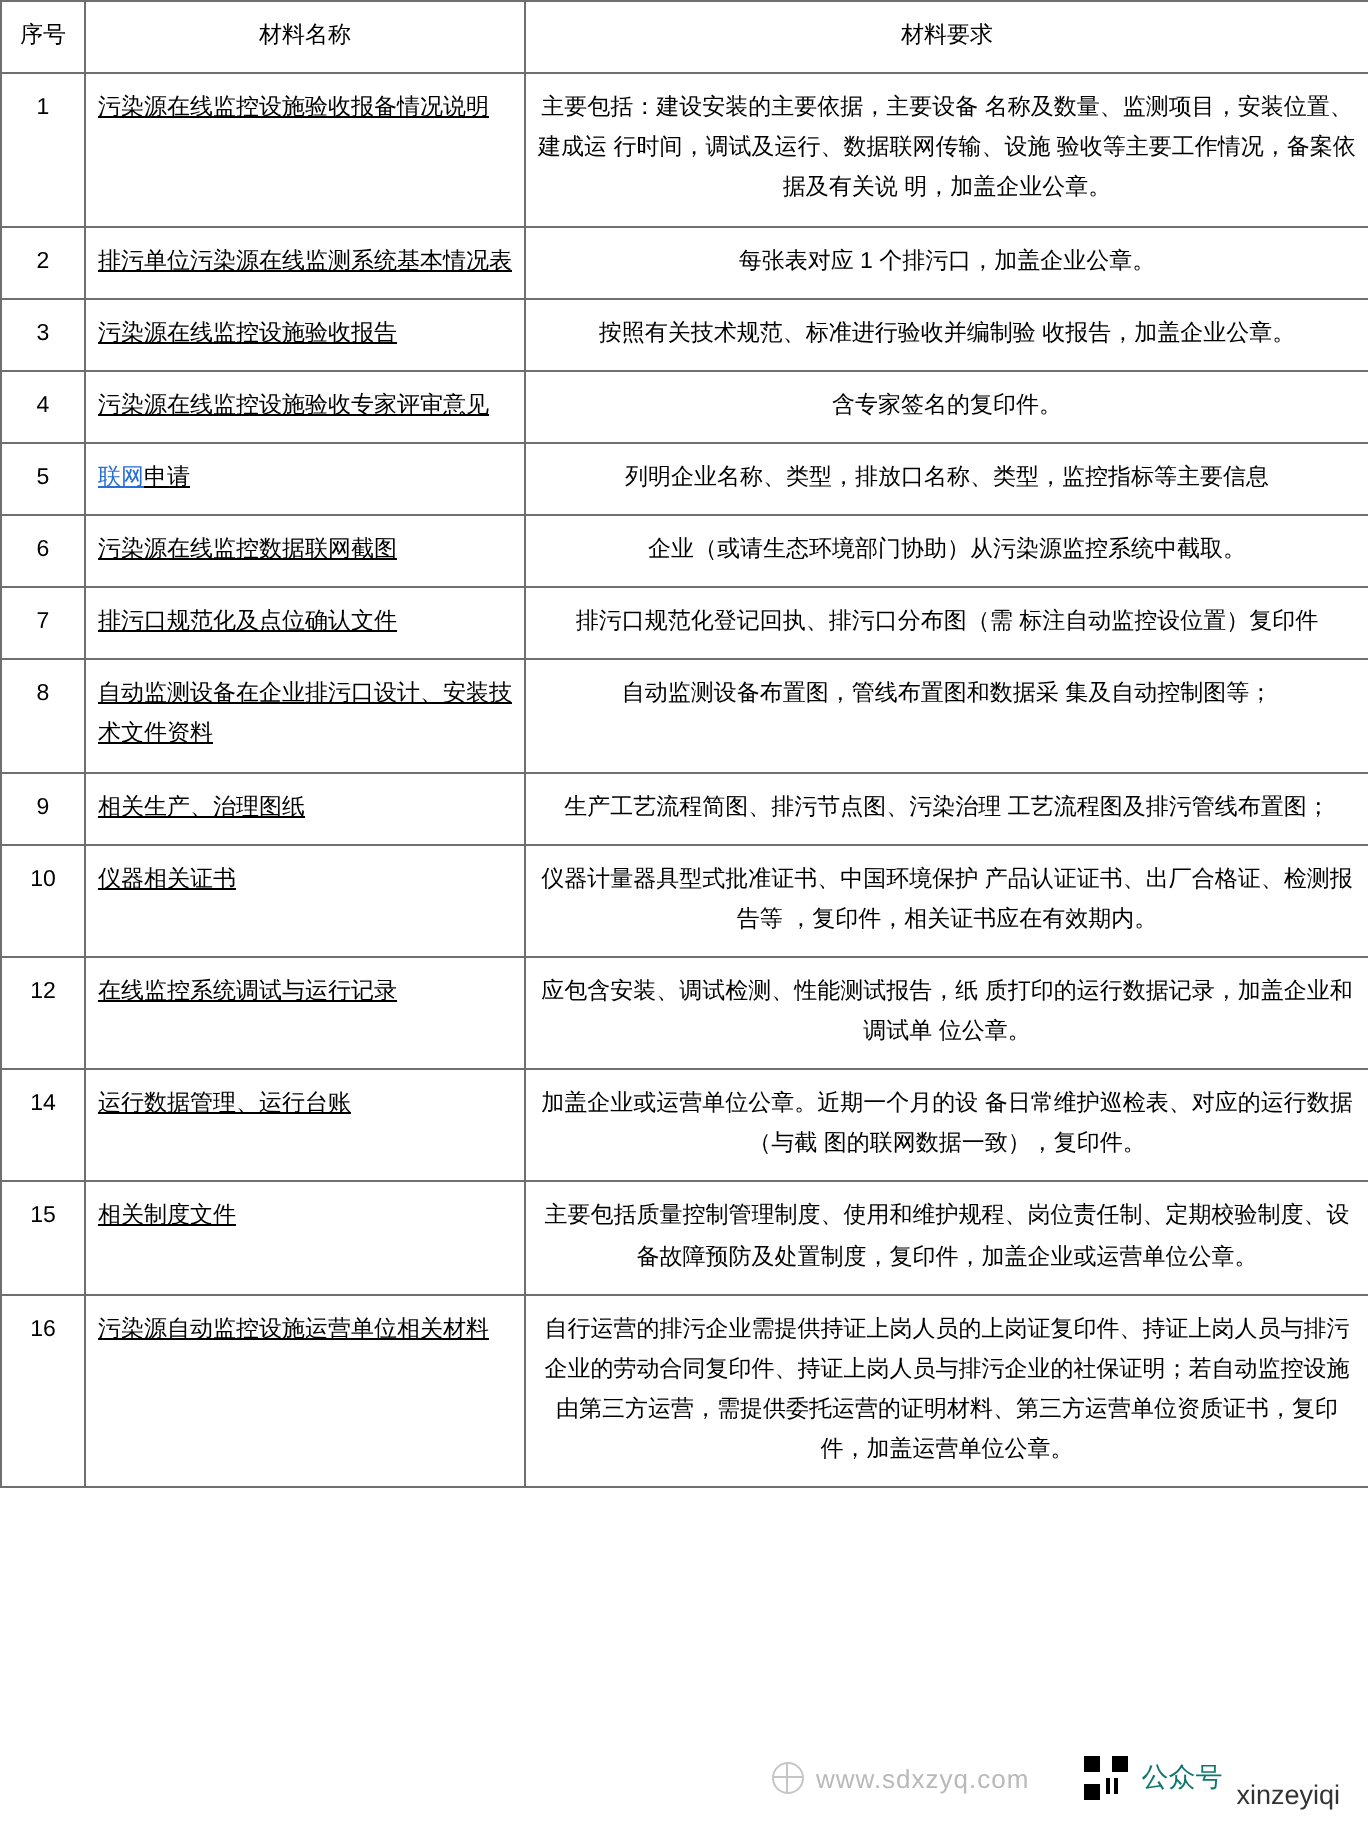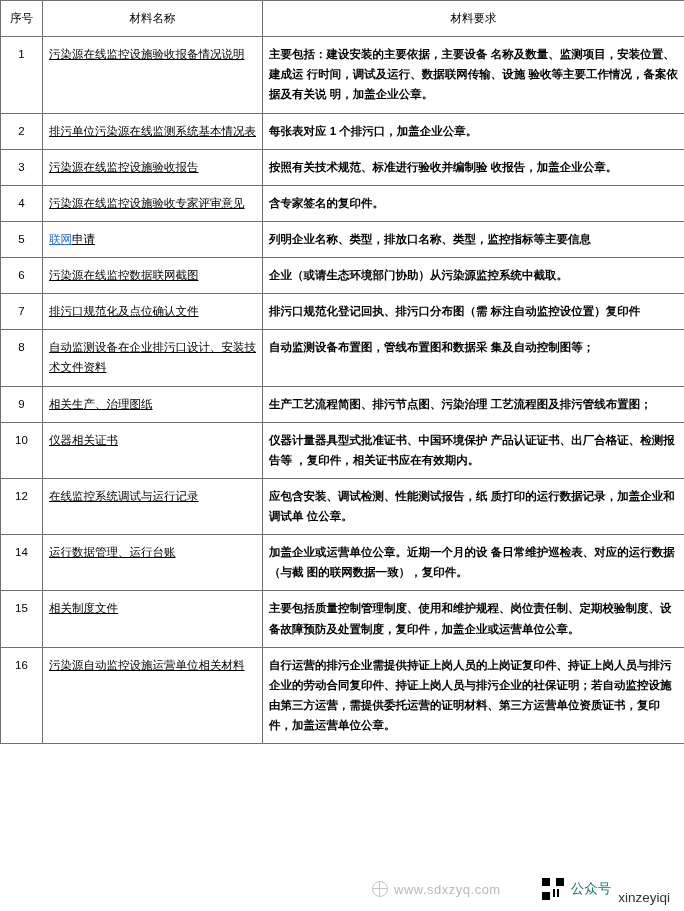--- a/index.html
+++ b/index.html
@@ -46,39 +46,38 @@
   }
   td.col-no {
     text-align: center;
     padding-top: 8px;
   }
   td.col-name {
     text-align: left;
     text-decoration: underline;
   }
   td.col-req {
-    text-align: left;
-    font-weight: bold;
+    text-align: center;
   }
   .link-text {
     color: #2b6fd6;
     text-decoration: underline;
   }
 
   
   .footer-bar {
     position: absolute;
     left: 0;
     right: 0;
     bottom: 0;
     height: 44px;
     background: #ffffff;
     display: flex;
     justify-content: space-between;
-    padding: 0 14px 0 0;
+    padding: 0 14px 0 14px;
     box-sizing: border-box;
   }
   .wm-left {
     display: flex;
     align-items: center;
     gap: 6px;
     margin-left: 372px;
     color: #b9b9b9;
     font-size: 13px;
     letter-spacing: .5px;

